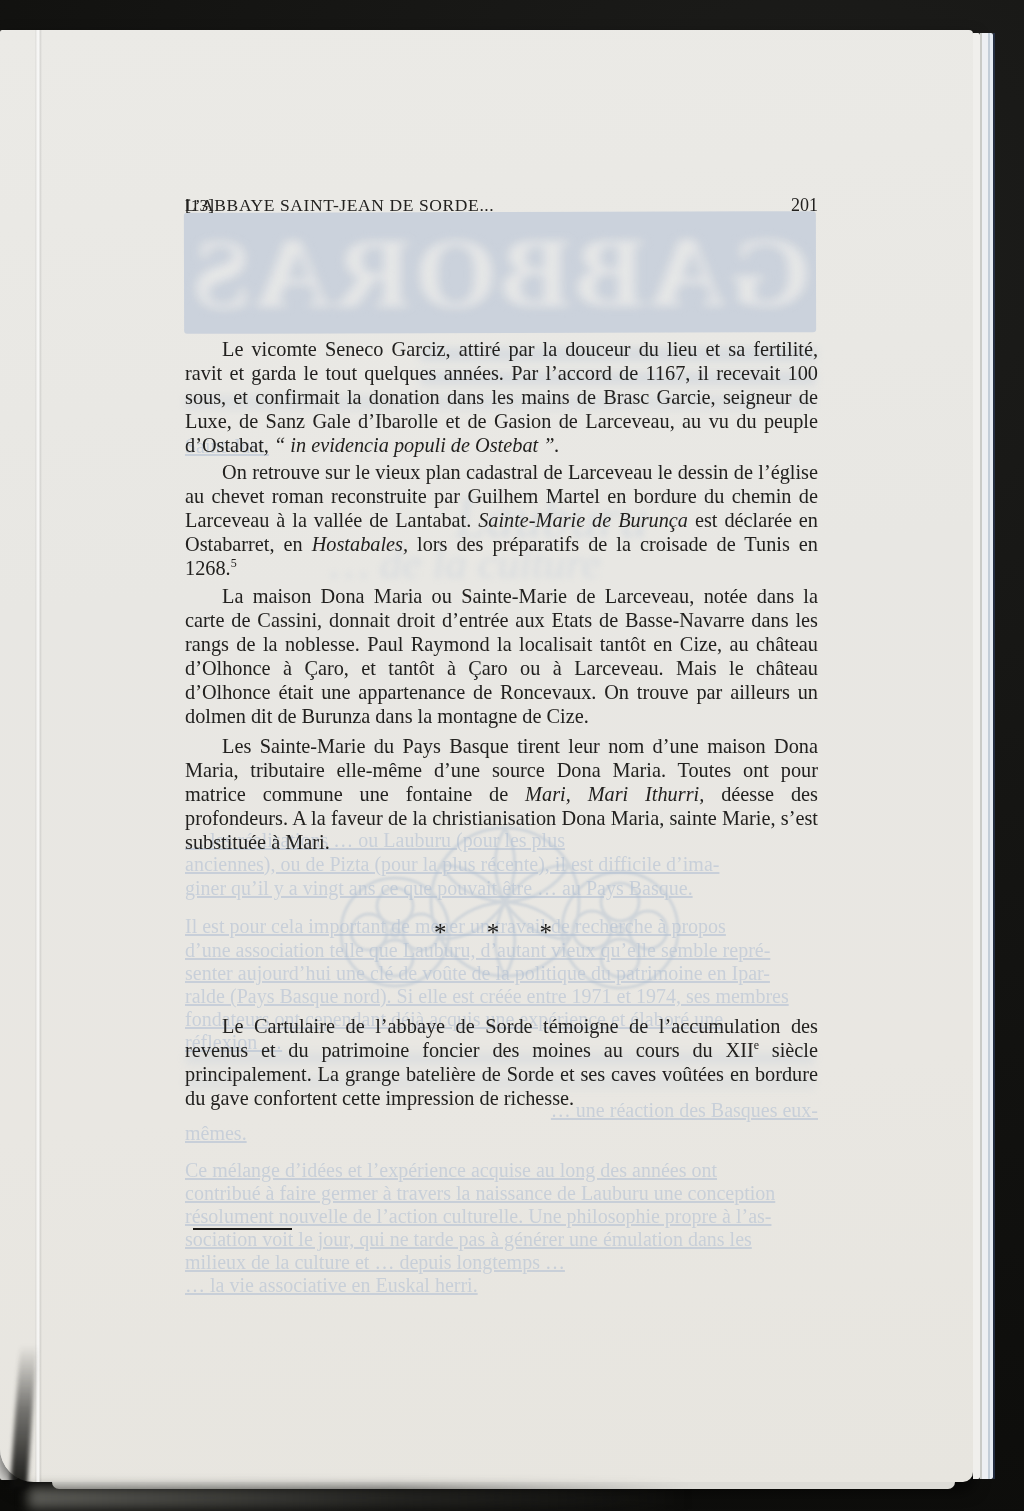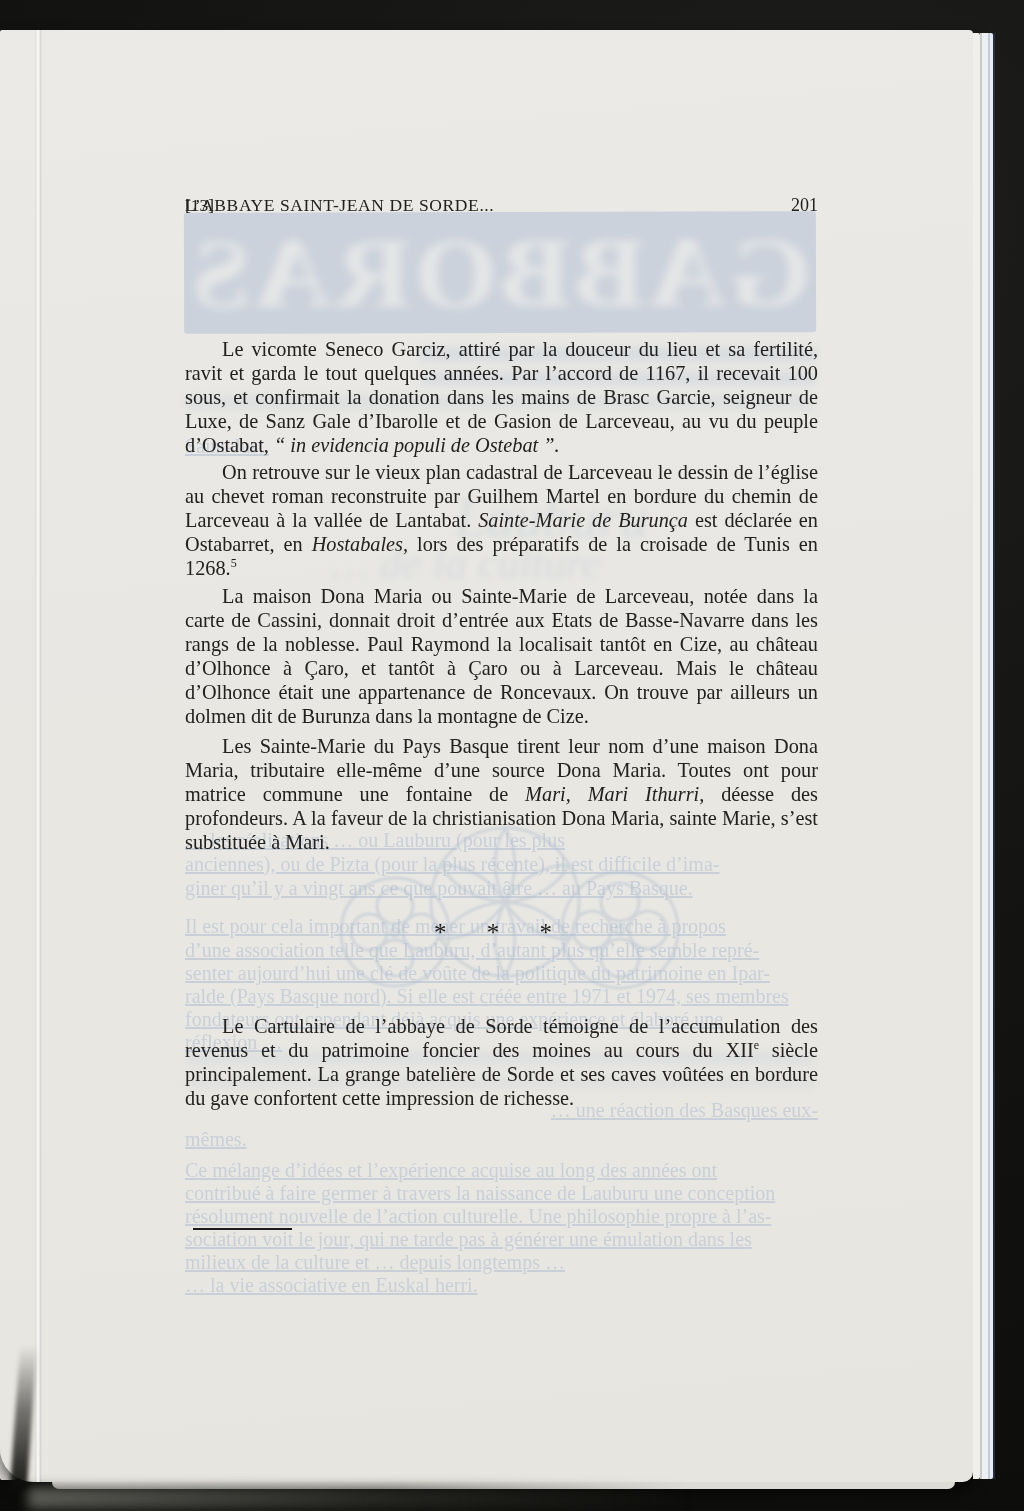--- a/index.html
+++ b/index.html
@@ -112,27 +112,27 @@
       <circle cx="310" cy="110" r="4"></circle>
     </g>
   </svg>
 
   <div>
       <div class="ghost-line" style="top: 434px; width: 220px;">Saint-Just.</div>
       <div class="ghost-line" style="top: 828px;">… les réalisations … ou Lauburu (pour les plus</div>
       <div class="ghost-line" style="top: 852px;">anciennes), ou de Pizta (pour la plus récente), il est difficile d’ima-</div>
       <div class="ghost-line" style="top: 876px;">giner qu’il y a vingt ans ce que pouvait être … au Pays Basque.</div>
       <div class="ghost-line" style="top: 914px;">Il est pour cela important de mener un travail de recherche à propos</div>
-      <div class="ghost-line" style="top: 938px;">d’une association telle que Lauburu, d’autant plus qu’elle semble repré-</div>
+      <div class="ghost-line" style="top: 938px;">d’une association telle que Lauburu, d’autant vieux qu’elle semble repré-</div>
       <div class="ghost-line" style="top: 961px;">senter aujourd’hui une clé de voûte de la politique du patrimoine en Ipar-</div>
       <div class="ghost-line" style="top: 984px;">ralde (Pays Basque nord). Si elle est créée entre 1971 et 1974, ses membres</div>
       <div class="ghost-line" style="top: 1007px;">fondateurs ont cependant déjà acquis une expérience et élaboré une</div>
       <div class="ghost-line" style="top: 1030px;">réflexion …</div>
       <div class="ghost-line" style="top: 1098px; text-align: right;">… une réaction des Basques eux-</div>
-      <div class="ghost-line" style="top: 1121px; margin-top: 6px;">mêmes.</div>
+      <div class="ghost-line" style="top: 1121px;">mêmes.</div>
       <div class="ghost-line" style="top: 1158px;">Ce mélange d’idées et l’expérience acquise au long des années ont</div>
       <div class="ghost-line" style="top: 1181px;">contribué à faire germer à travers la naissance de Lauburu une conception</div>
       <div class="ghost-line" style="top: 1204px;">résolument nouvelle de l’action culturelle. Une philosophie propre à l’as-</div>
       <div class="ghost-line" style="top: 1227px;">sociation voit le jour, qui ne tarde pas à générer une émulation dans les</div>
       <div class="ghost-line" style="top: 1250px;">milieux de la culture et … depuis longtemps …</div>
       <div class="ghost-line" style="top: 1273px;">… la vie associative en Euskal herri.</div>
     </div>
   <div>
       <div class="ghost-big" style="top: 486px; left: 455px; font-size: 56px;">Lauburu</div>
       <div class="ghost-big" style="top: 538px; left: 330px; font-size: 44px;">… de la culture</div>

